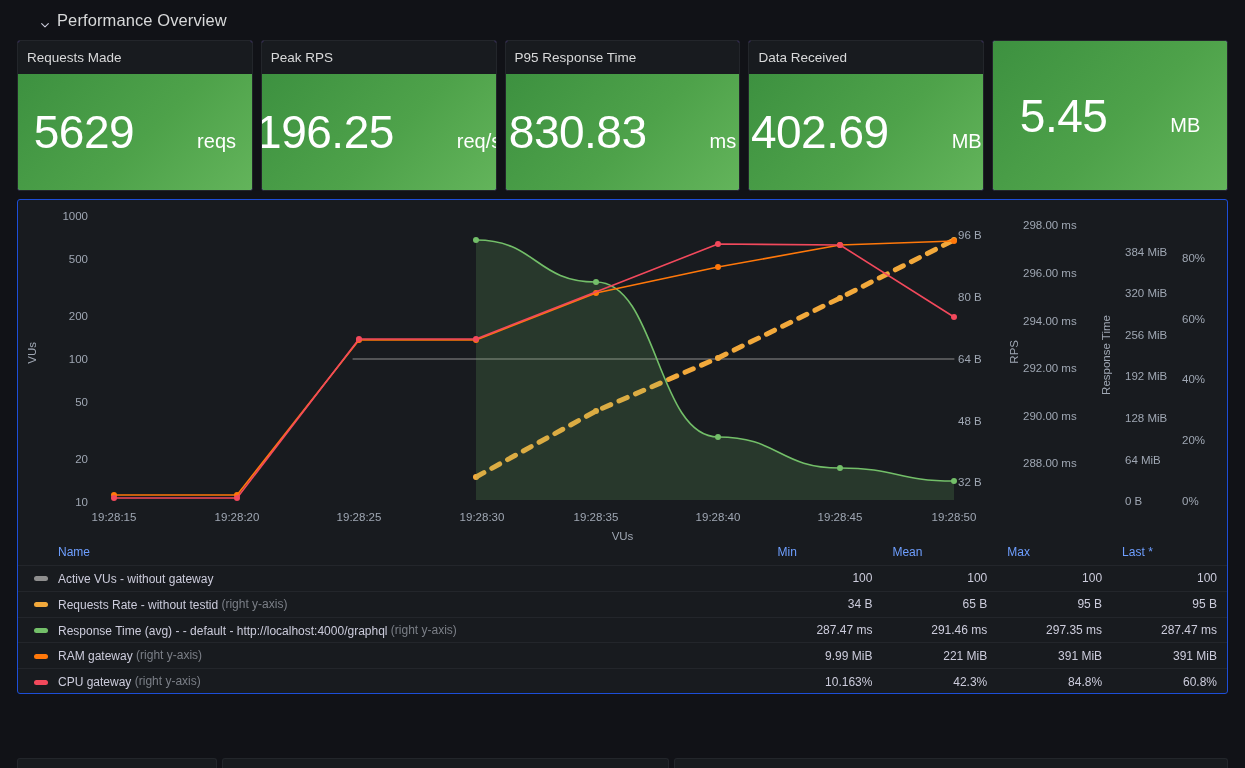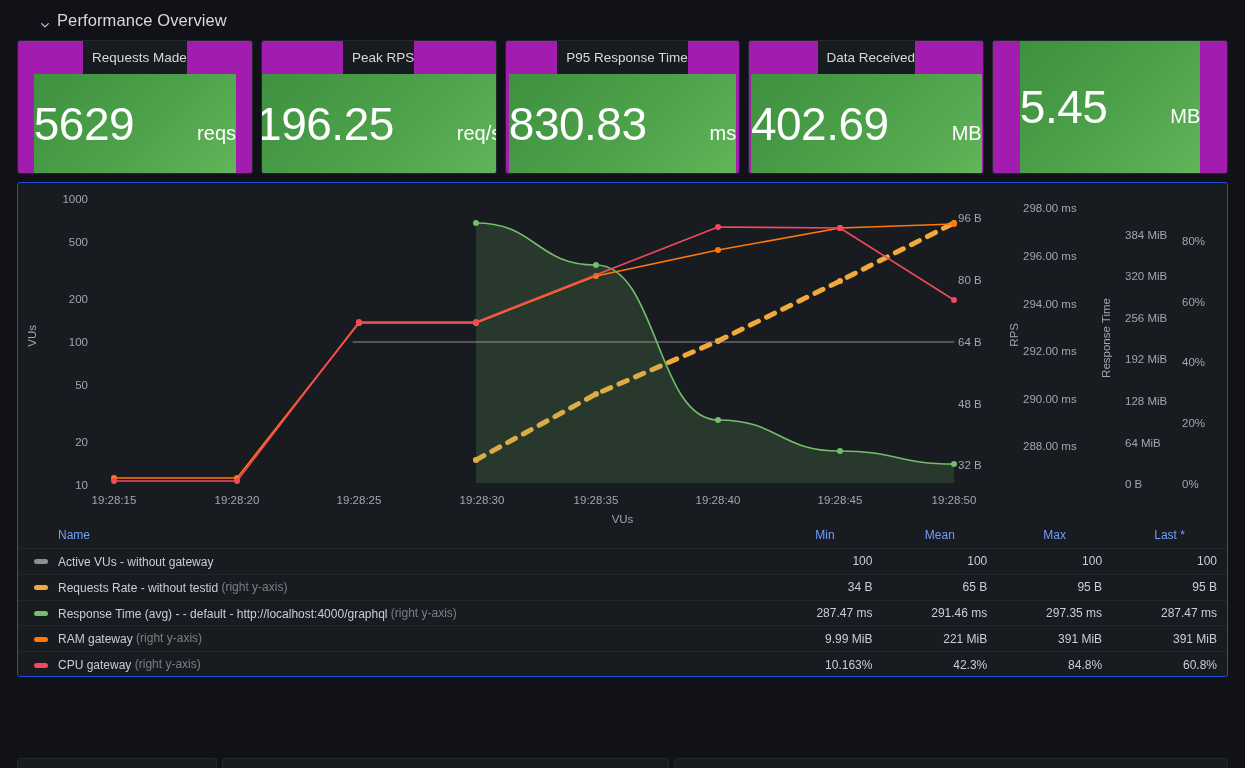--- a/index.html
+++ b/index.html
@@ -20,26 +20,26 @@
   }
   .chev svg { display:block; }
   .row-title-text { font-size: 16.5px; color: #d8d9da; letter-spacing:.1px; }
 
   .stats-row {
     display: flex; gap: 8px;
     padding: 10px 17px 0 17px;
   }
   .stat-panel {
     flex: 1 1 0;
-    height: 134px;
-    background: #a21caf;
+    height: 151px;
+    background: #8b5cf6;
     border: 1px solid #23262b;
     border-radius: 3px;
     overflow: hidden;
-    display: flex; flex-direction: column; align-items: center;
+    display: flex; flex-direction: column;
   }
   .stat-header {
     height: 33px; display: flex; align-items: center;
     padding-left: 9px; font-size: 13.5px; color: #d8d9da;
     background: #181b1f;
   }
   .stat-body {
     flex: 1; position: relative;
     background: linear-gradient(135deg, #3d9140 0%, #4ea24a 55%, #63b45b 100%);
     display: flex; align-items: center; justify-content: center;
@@ -71,21 +71,21 @@
   }
   .xaxis-title {
     position: absolute; left: 0; right: 0; text-align: center;
     color: #9fa7b3; font-size: 11.5px;
   }
 
   .legend { position: absolute; left: 0; right: 0; bottom: 0; top: 340px; }
   .ltable { width: 100%; border-collapse: collapse; }
   .ltable th {
     font-size: 12px; font-weight: 500; color: #6e9fff;
-    text-align: center; padding: 5px 10px 6px 10px;
+    text-align: left; padding: 5px 10px 6px 10px;
     border-bottom: 1px solid #23262b;
   }
   .ltable th.nm { text-align: left; padding-left: 40px; }
   .ltable td {
     font-size: 12px; color: #ccccdc; text-align: right;
     padding: 5px 10px; border-bottom: 1px solid #23262b;
     white-space: nowrap;
   }
   .ltable td.nm { text-align: left; padding-left: 16px; width: 62%; }
   .swatch {

